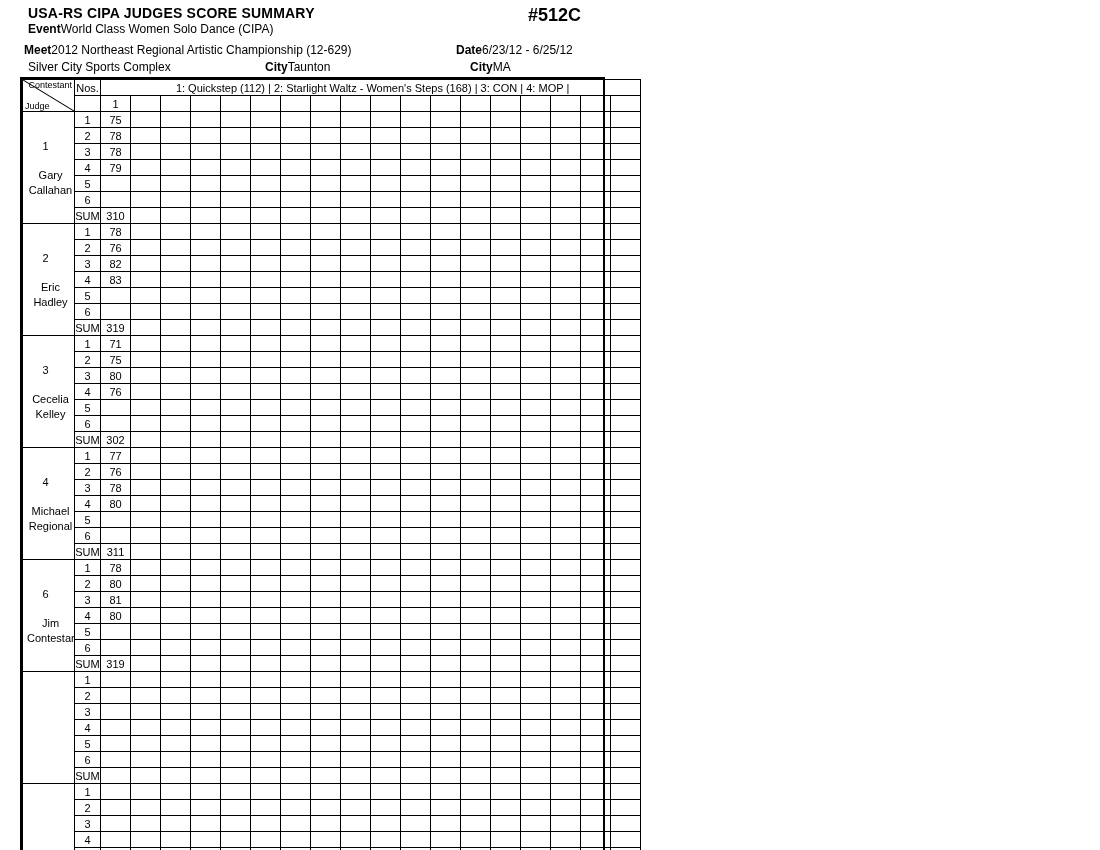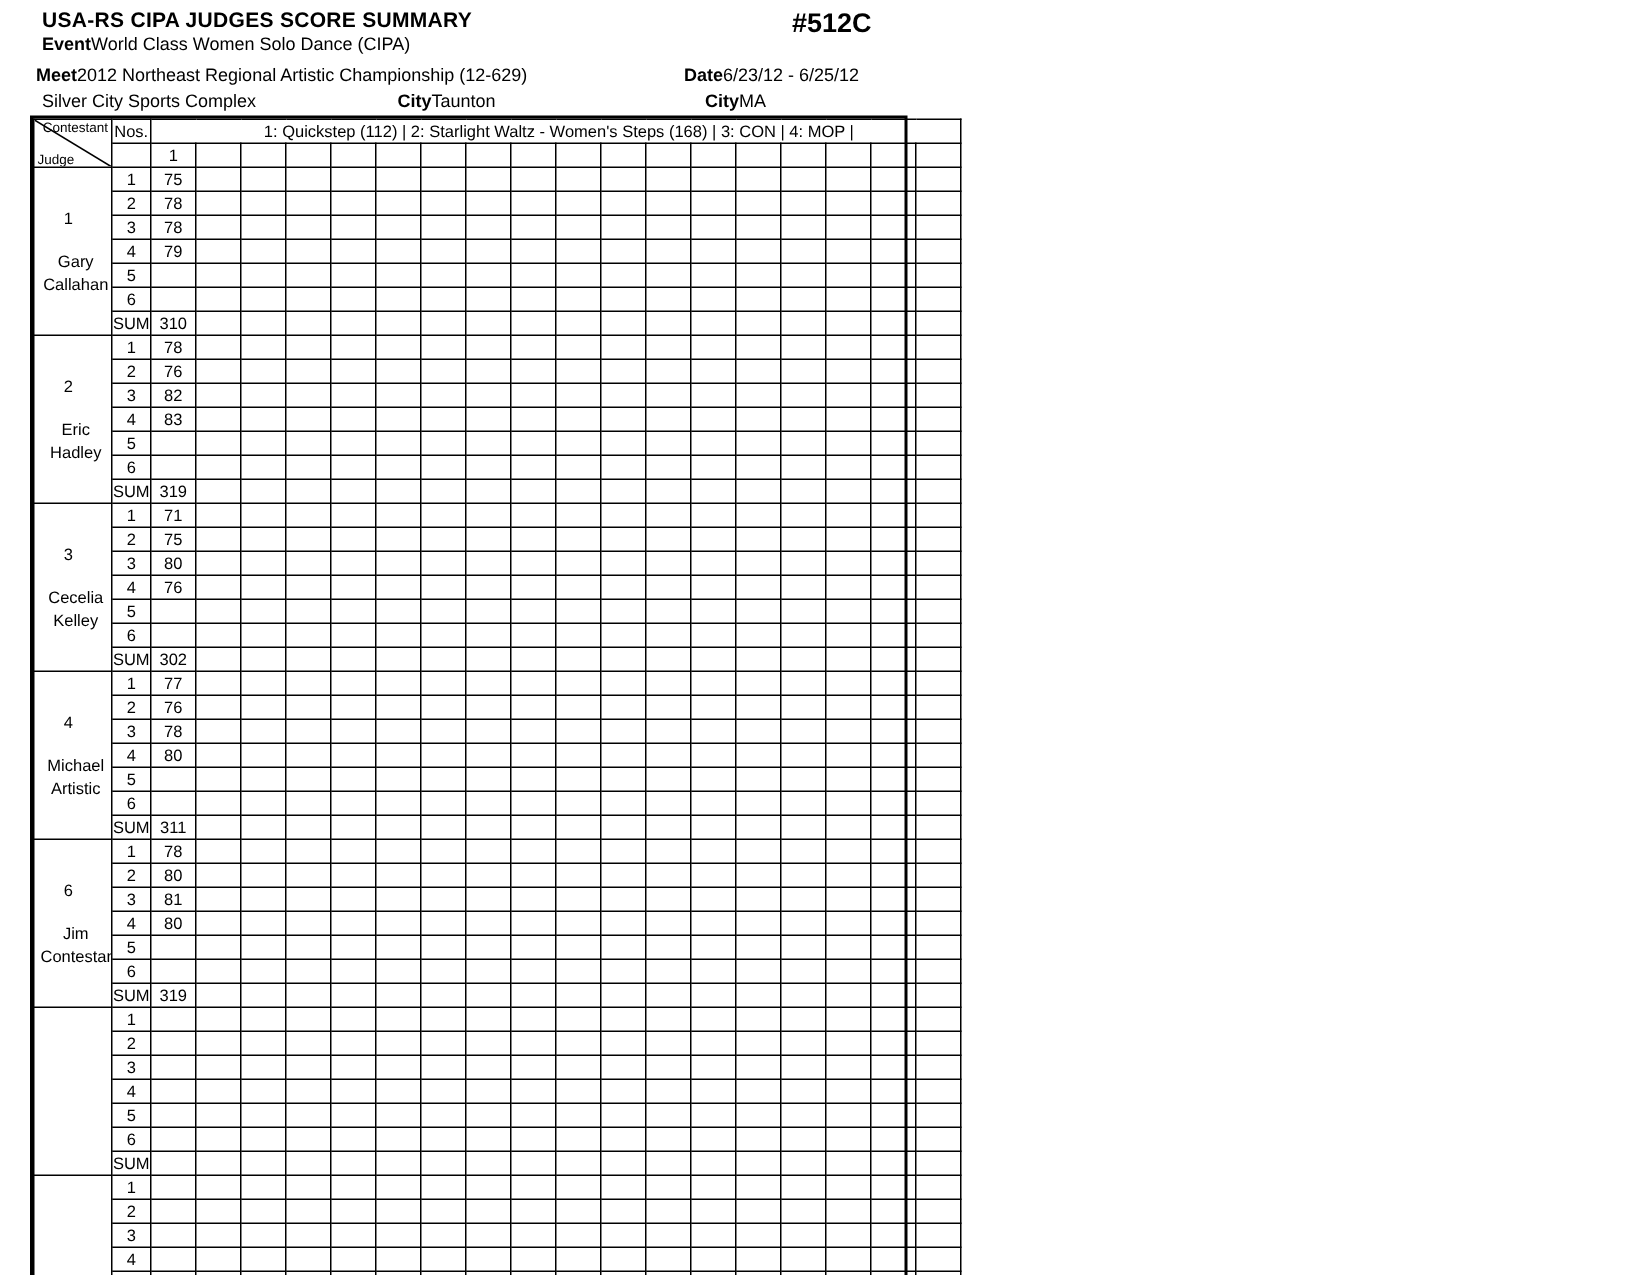--- a/index.html
+++ b/index.html
@@ -688,21 +688,21 @@
             <td class="blank"></td>
             <td class="blank"></td>
             <td class="blank"></td>
             <td class="blank"></td>
             <td class="blank"></td>
           </tr>
           <tr>
             <td class="judge-cell" rowspan="7">
               <span class="jnum">4</span>
               <span class="jname">Michael</span>
-              <span class="jname">Artistic</span>
+              <span class="jname">Regional</span>
             </td>
             <td class="rowno">1</td>
             <td class="score">77</td>
             <td class="blank"></td>
             <td class="blank"></td>
             <td class="blank"></td>
             <td class="blank"></td>
             <td class="blank"></td>
             <td class="blank"></td>
             <td class="blank"></td>

